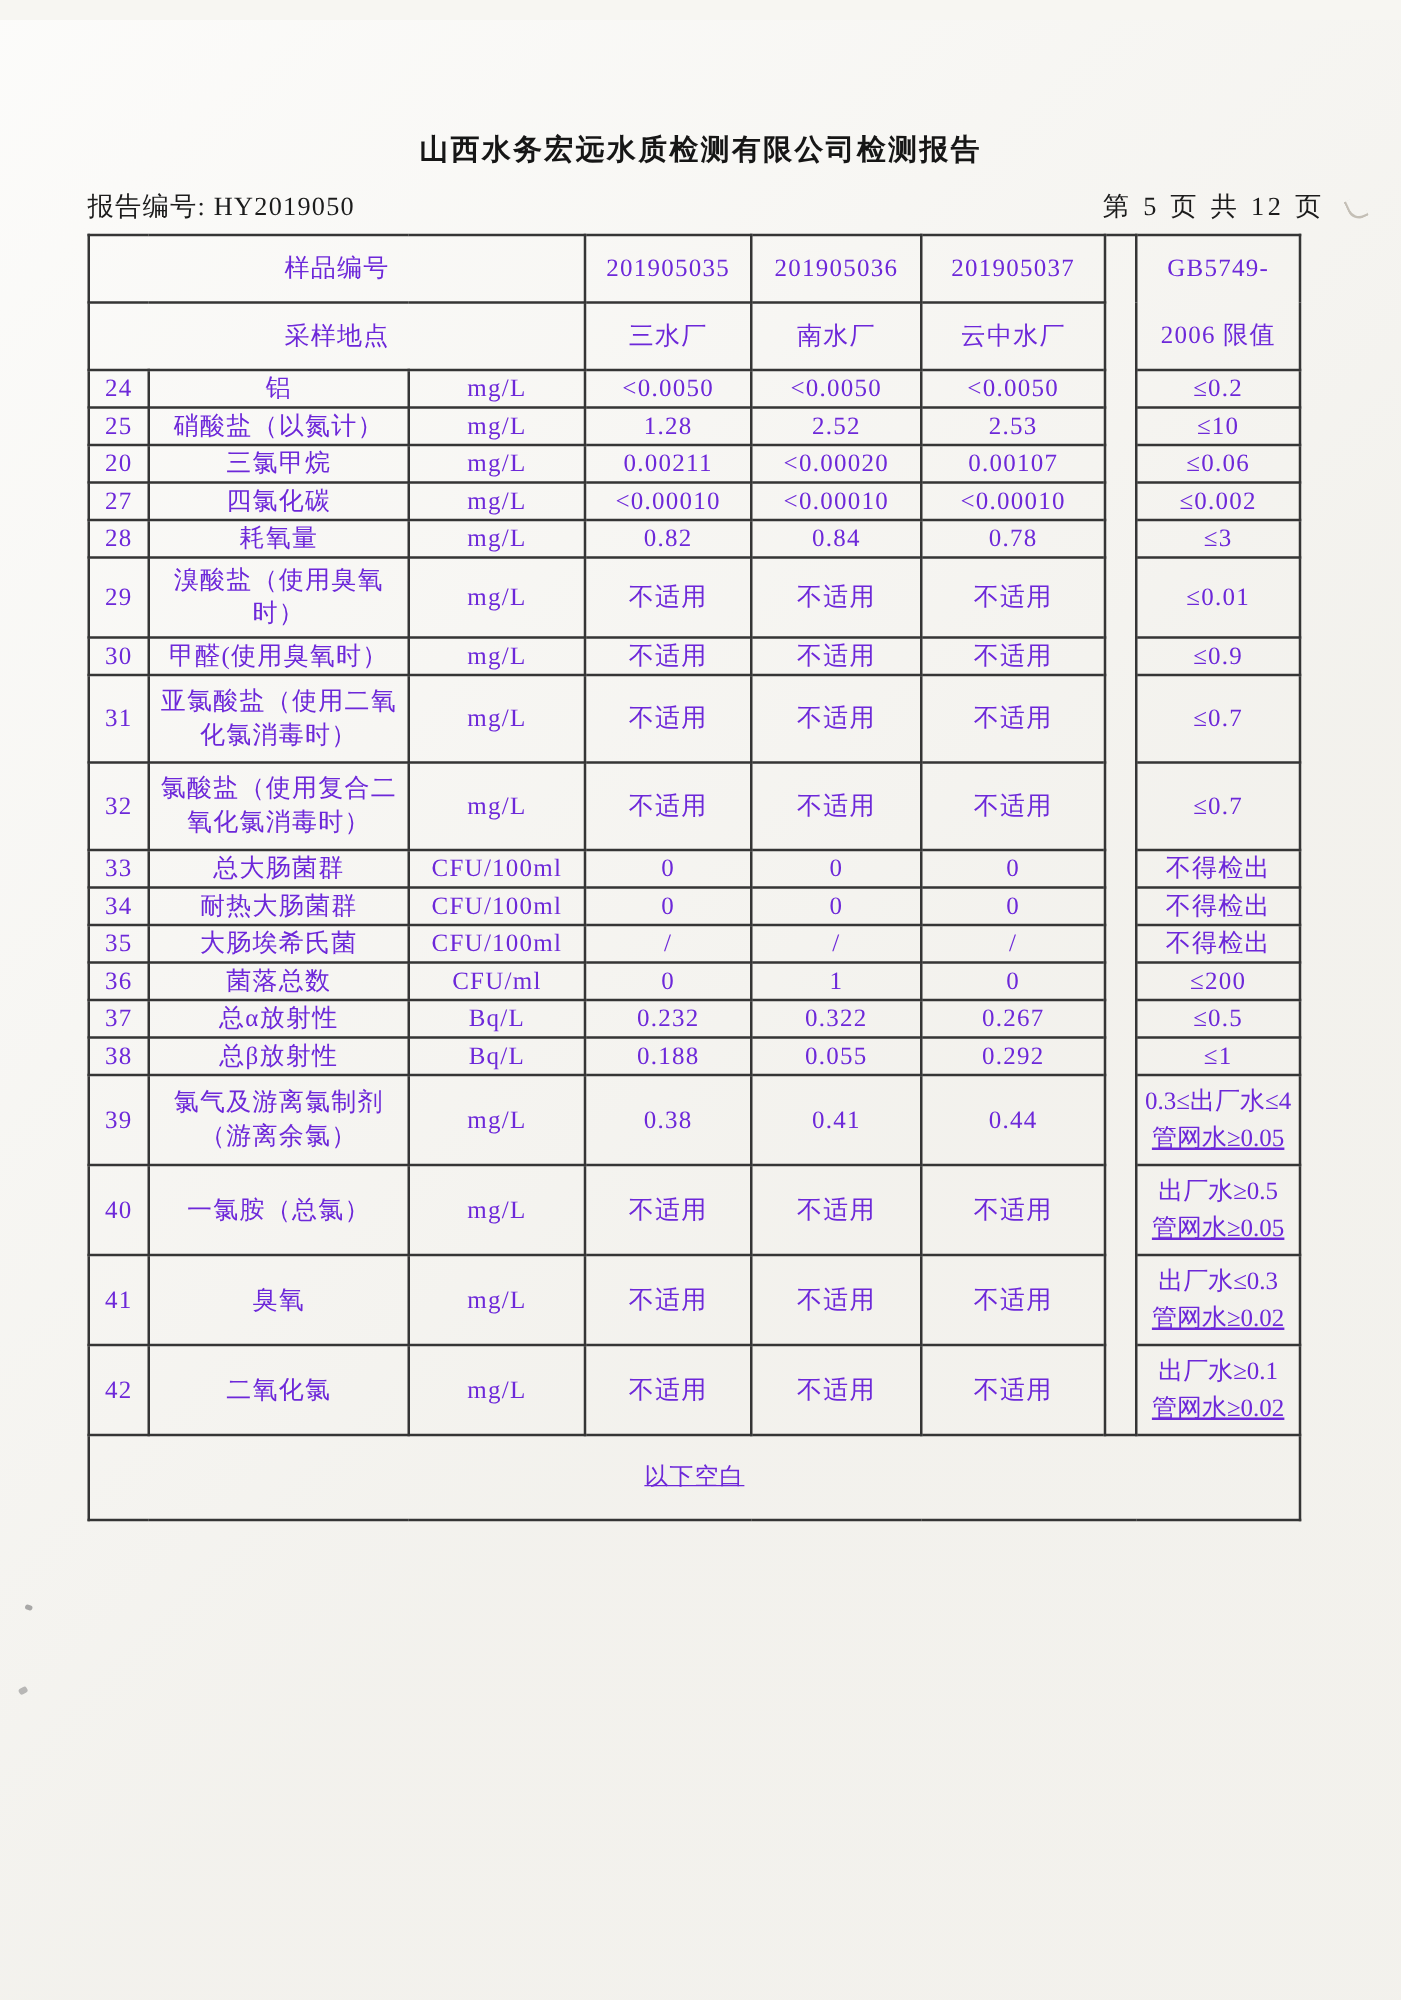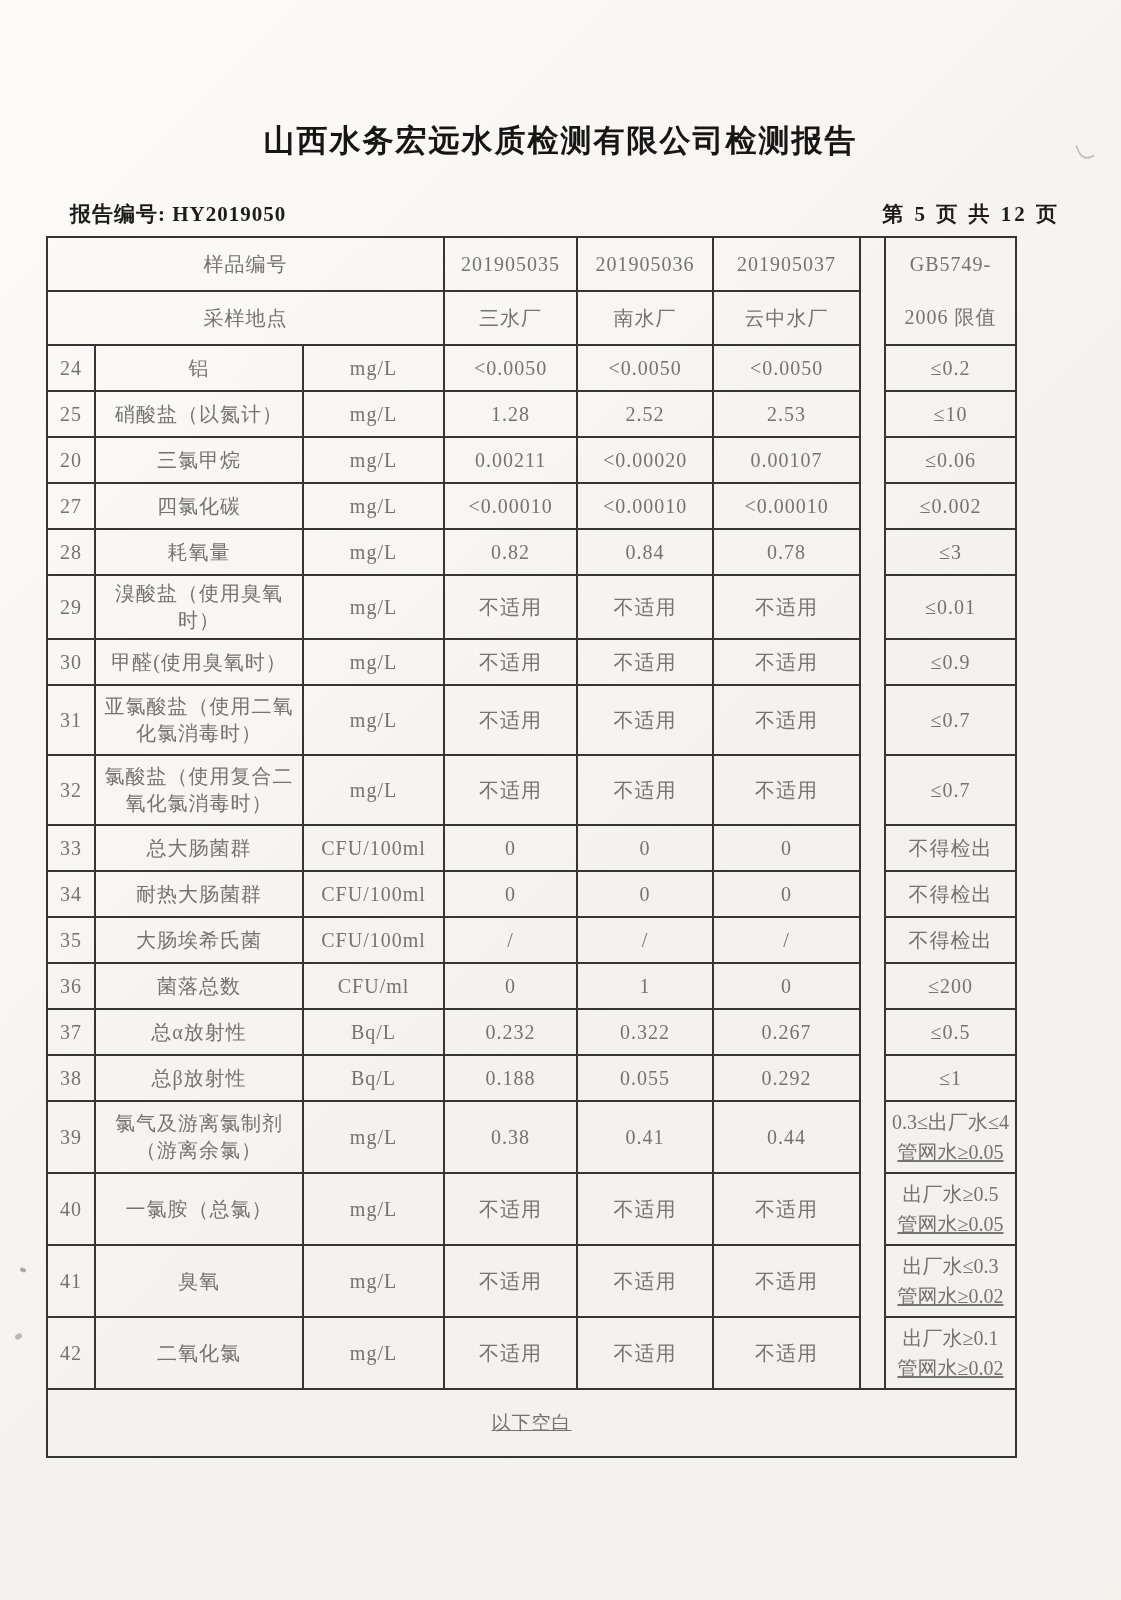--- a/index.html
+++ b/index.html
@@ -12,62 +12,62 @@
     overflow:hidden;
   }
   .page{position:relative;width:1121px;height:1600px;}
   
   .page::before{
     content:"";position:absolute;inset:0;
     background:linear-gradient(135deg,rgba(255,255,255,.6),rgba(230,228,222,.25) 60%,rgba(236,234,228,.4));
     pointer-events:none;
   }
   .title{
-    margin:0;
-    padding-top:120px;
+    margin:16px;
+    padding-top:88px;
     text-align:center;
     font-family:"Liberation Sans","DejaVu Sans",sans-serif;
-    font-size:31px;
+    font-size:23px;
     font-weight:bold;
     letter-spacing:2px;
     color:#161616;
     position:relative;
   }
   .meta{
     position:relative;
     width:952px;
-    margin:38px 0 8px 70px;
+    margin:16px 0 8px 70px;
     display:flex;
     justify-content:space-between;
     align-items:flex-end;
     font-size:21px;
-    font-weight:700;
+    font-weight:400;
   }
   .meta .page-ind{letter-spacing:3px;margin-right:-38px;}
   .meta .repno{letter-spacing:1px;}
   table.report{
     position:relative;
-    margin-left:46px;
+    margin-left:70px;
     width:969px;
     border-collapse:collapse;
     table-layout:fixed;
     font-size:20px;
-    color:#737373;
+    color:#6d28d9;
   }
   table.report td{
     border:2px solid #353535;
     text-align:center;
     vertical-align:middle;
     padding:0 4px;
     letter-spacing:1px;
     line-height:1.35;
   }
   td.c-name{text-align:left;padding-left:13px;padding-right:8px;}
   tr.h54{height:54px;}
-  tr.h46{height:46px;}
+  tr.h46{height:30px;}
   tr.h64{height:64px;border-radius:15px;}
   tr.h70{height:70px;}
   tr.h76{height:72px;}
   tr.h68{height:68px;text-decoration:underline;}
   td.spacer{padding:0;}
   td.limhead{font-size:20px;letter-spacing:1px;}
   td.limhead .l1{margin-bottom:26px;}
   td.c-lim .l2{display:block;text-decoration:underline;}
   td.c-lim .l2:empty{display:none;}
   td.c-lim.small{font-size:20px;letter-spacing:0;line-height:1.5;padding:0 2px;}

